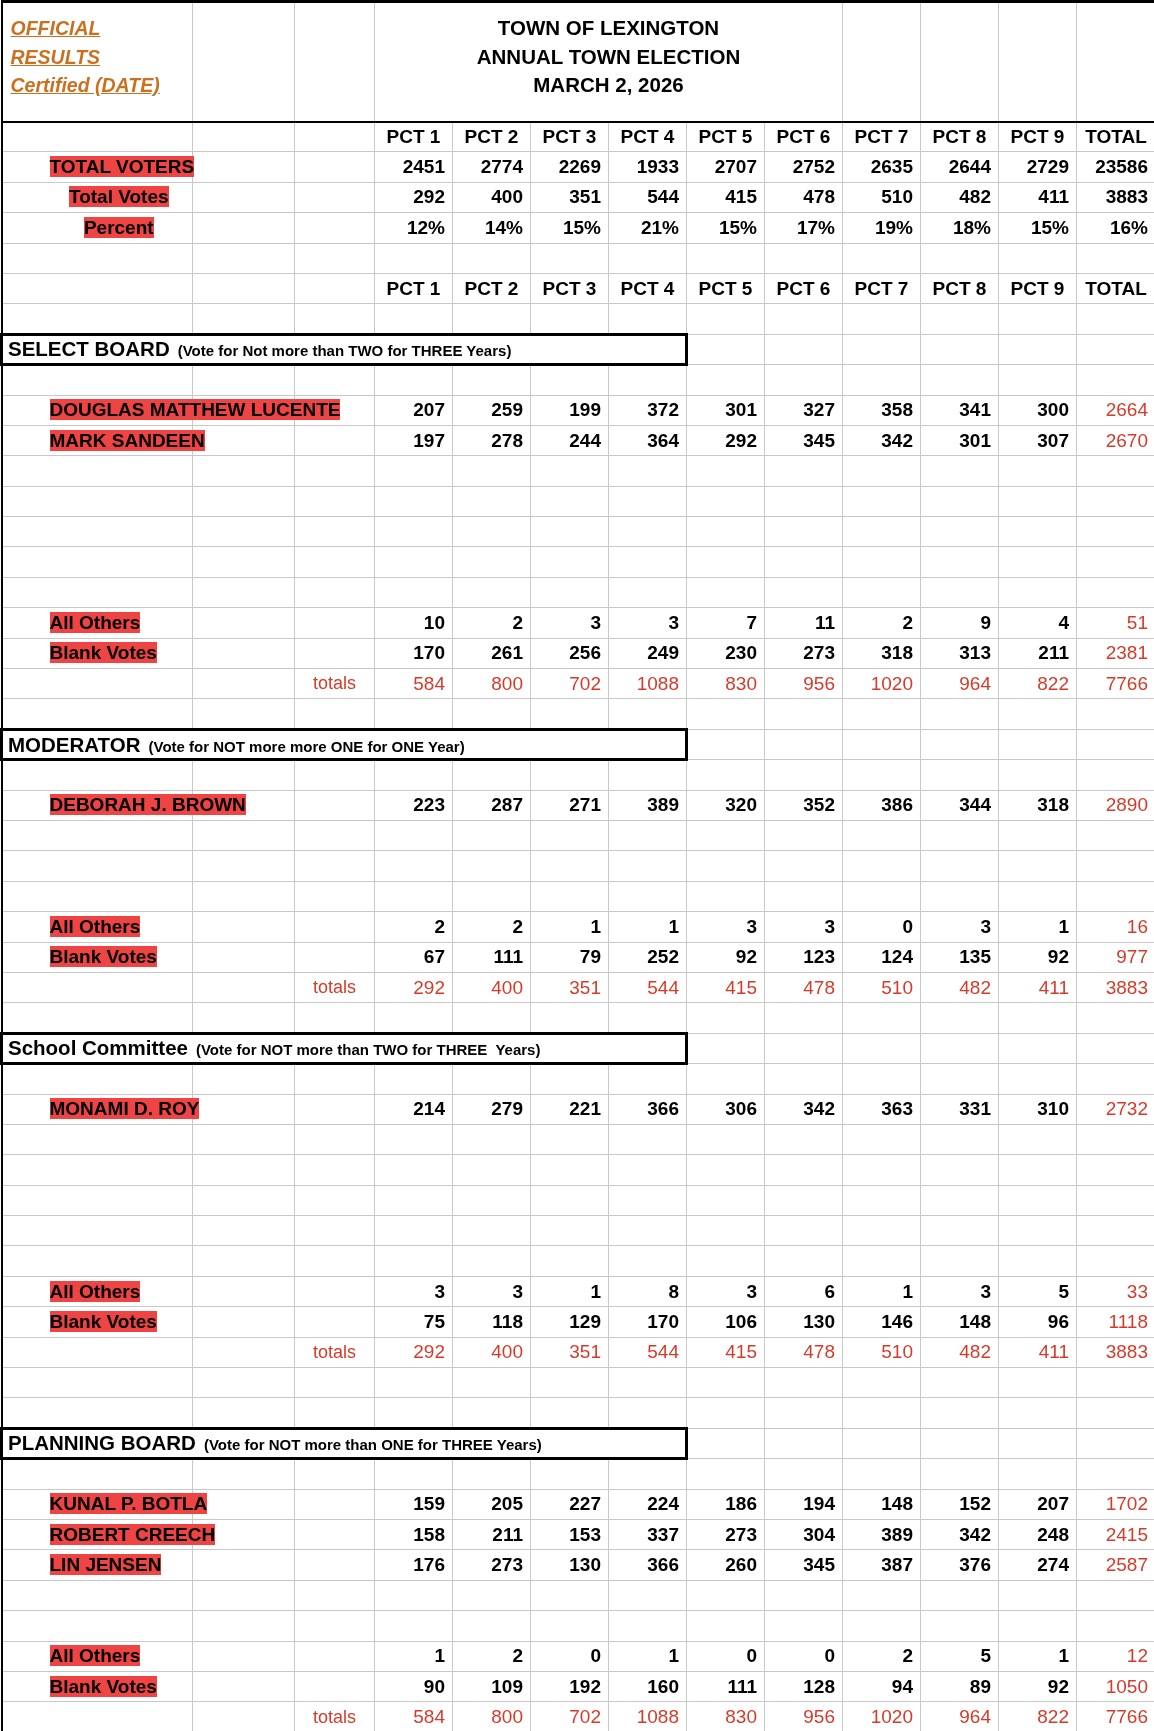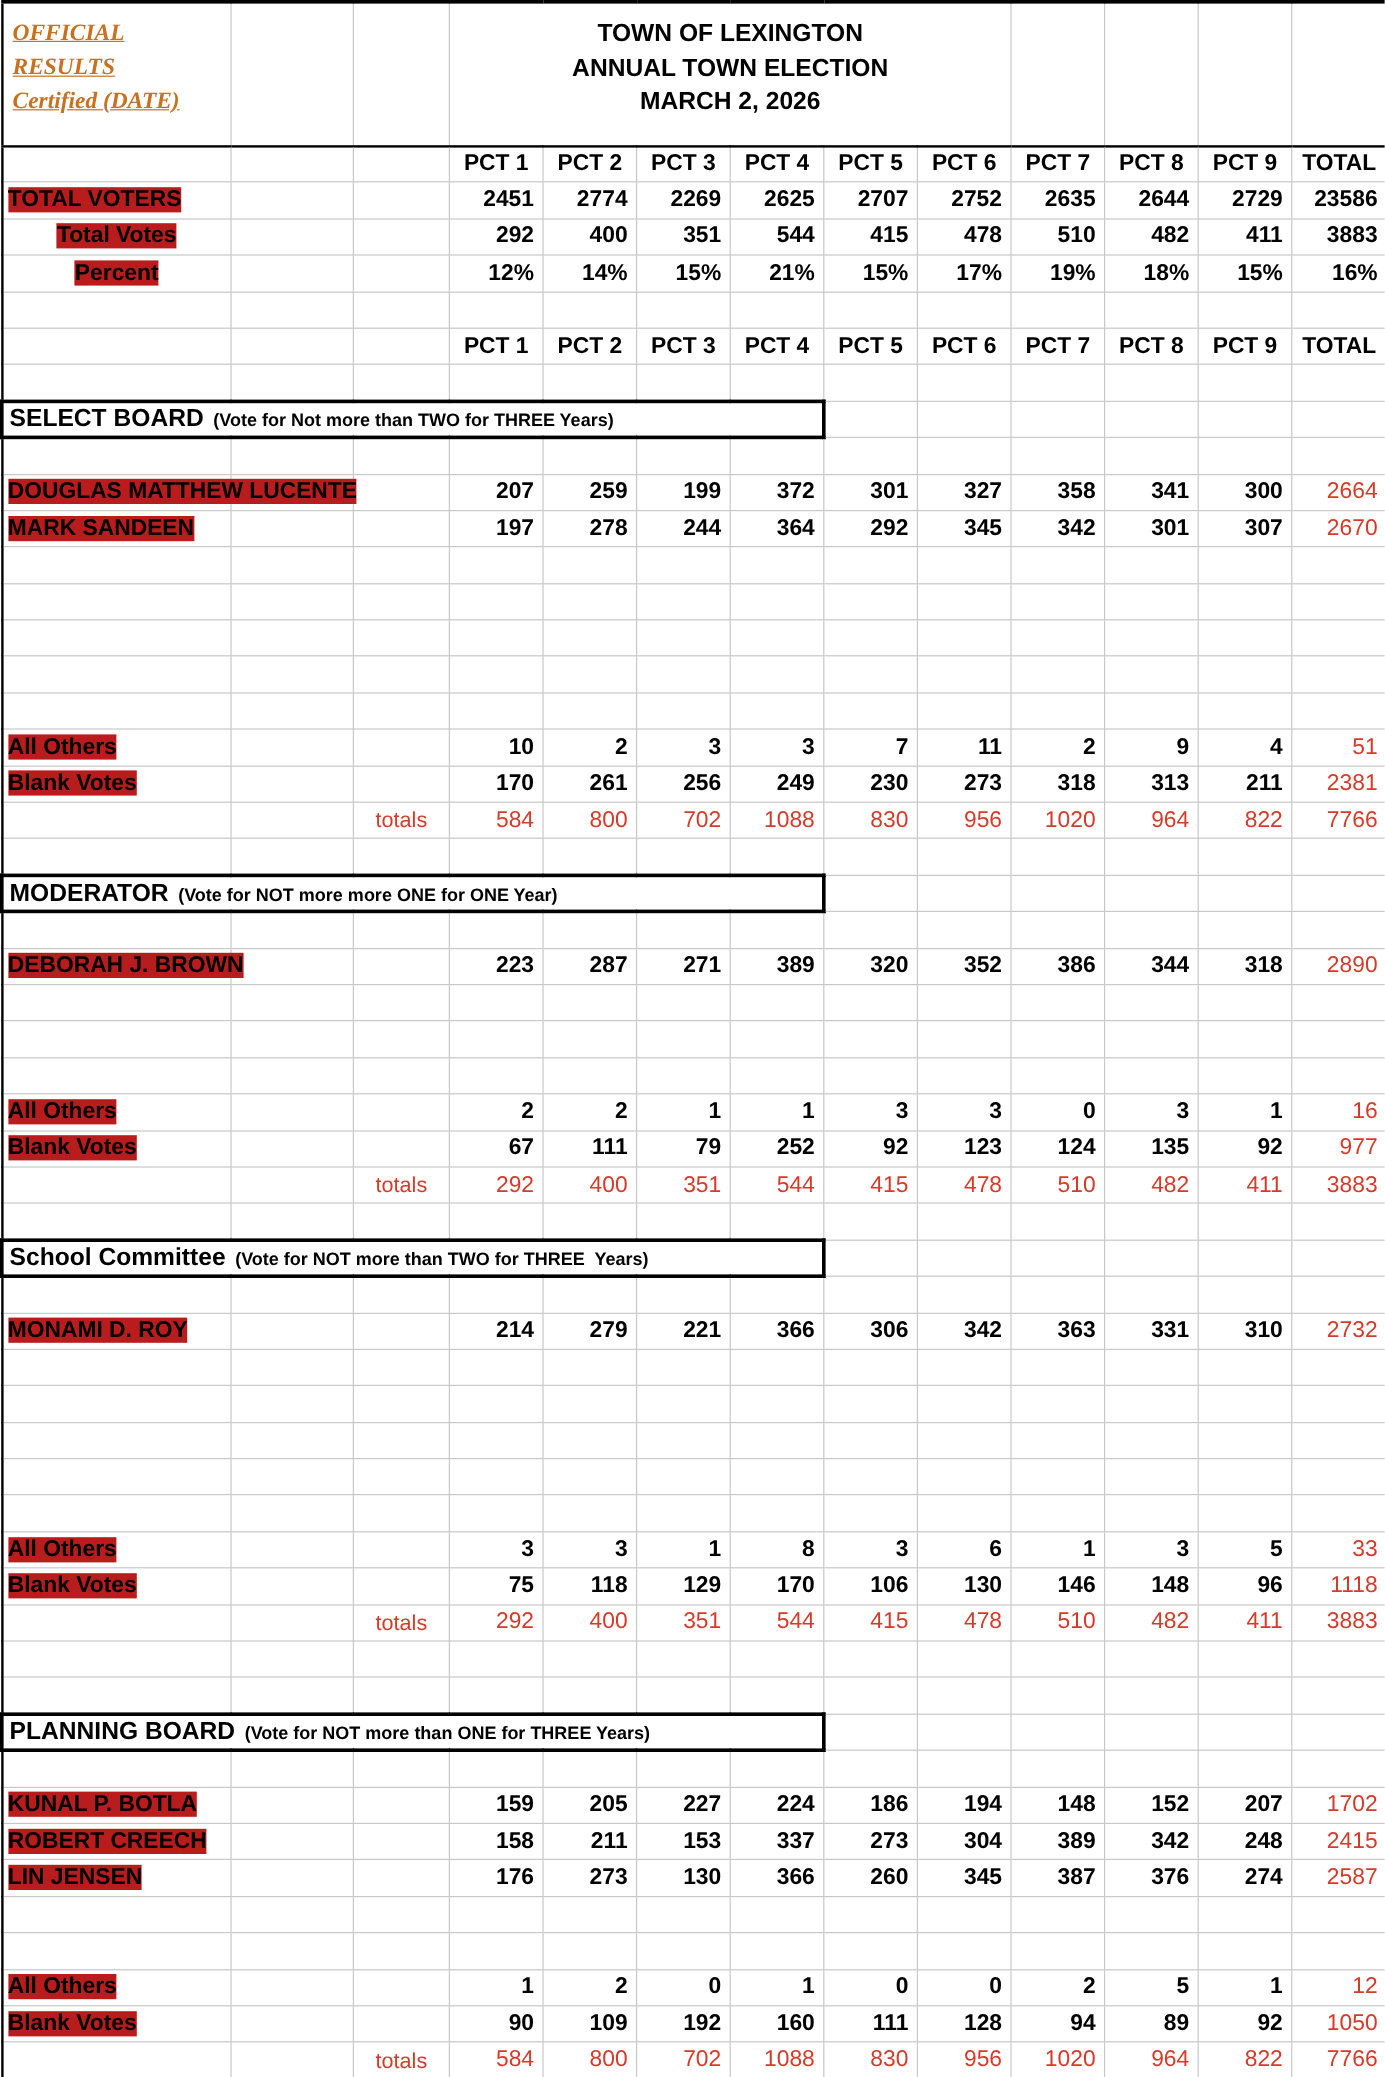--- a/index.html
+++ b/index.html
@@ -6,29 +6,29 @@
   .sheet{width:1154px;height:1731px;overflow:hidden;background:#fff;position:relative;
          font-family:"Liberation Sans",sans-serif;color:#000;}
   table{border-collapse:collapse;table-layout:fixed;width:1154px;
         border-top:3px solid #000;border-left:2.5px solid #000;}
   td{border:1px solid #c8c8c8;font-size:19px;padding:0 7px 0 0;overflow:visible;}
   tr{height:30.4px;}
   tr.r-title{height:120px;}
   tr.r-title td{border-bottom:2px solid #000;}
   .official-cell{vertical-align:top;padding:11px 0 0 8px;}
   .official-line{color:#c9711f;font-weight:700;font-style:italic;text-decoration:underline;
-                 font-size:19.5px;line-height:28.5px;width:max-content;padding-right:4px;font-family:Liberation Serif, serif;}
+                 font-size:19.5px;line-height:28.5px;width:max-content;padding-right:4px;}
   .title-cell{vertical-align:top;padding:11px 0 0 0;}
   .title-line{font-weight:700;font-size:20.5px;text-align:center;line-height:28.5px;}
   .hdr{text-align:center;font-weight:700;padding:0;margin-left:32px;}
   .num{text-align:right;font-weight:700;}
   .red{color:#d63b2a;font-weight:400;}
   .lbl{text-align:left;padding:0 0 0 4px;font-weight:700;white-space:nowrap;}
   .lbl.center{text-align:center;padding:0;}
-  .lbl-text{position:relative;z-index:2;background:#b91c1c;}
+  .lbl-text{position:relative;z-index:2;background:#ef4444;margin-left:43px;}
   .totals-lbl{color:#d63b2a;text-align:center;font-size:18px;padding:0;font-weight:400;}
   .section-box{border:3px solid #000;font-weight:700;white-space:nowrap;padding:0 0 0 5px;margin-top:15px;}
   .section-name{font-size:20.5px;}
   .section-note{font-size:15px;white-space:pre;margin-left:8px;font-weight:700;}
 </style>
 </head>
 <body>
 
 <div class="sheet">
   <table>
@@ -81,21 +81,21 @@
           <td class="hdr">PCT 9</td>
           <td class="hdr">TOTAL</td>
         </tr>
         <tr class="r-stat">
           <td class="lbl"><span class="lbl-text">TOTAL VOTERS</span></td>
           <td></td>
           <td></td>
           <td class="num">2451</td>
           <td class="num">2774</td>
           <td class="num">2269</td>
-          <td class="num">2625</td>
+          <td class="num">1933</td>
           <td class="num">2707</td>
           <td class="num">2752</td>
           <td class="num">2635</td>
           <td class="num">2644</td>
           <td class="num">2729</td>
           <td class="num tot">23586</td>
         </tr>
         <tr class="r-stat">
           <td class="lbl center"><span class="lbl-text">Total Votes</span></td>
           <td></td>

